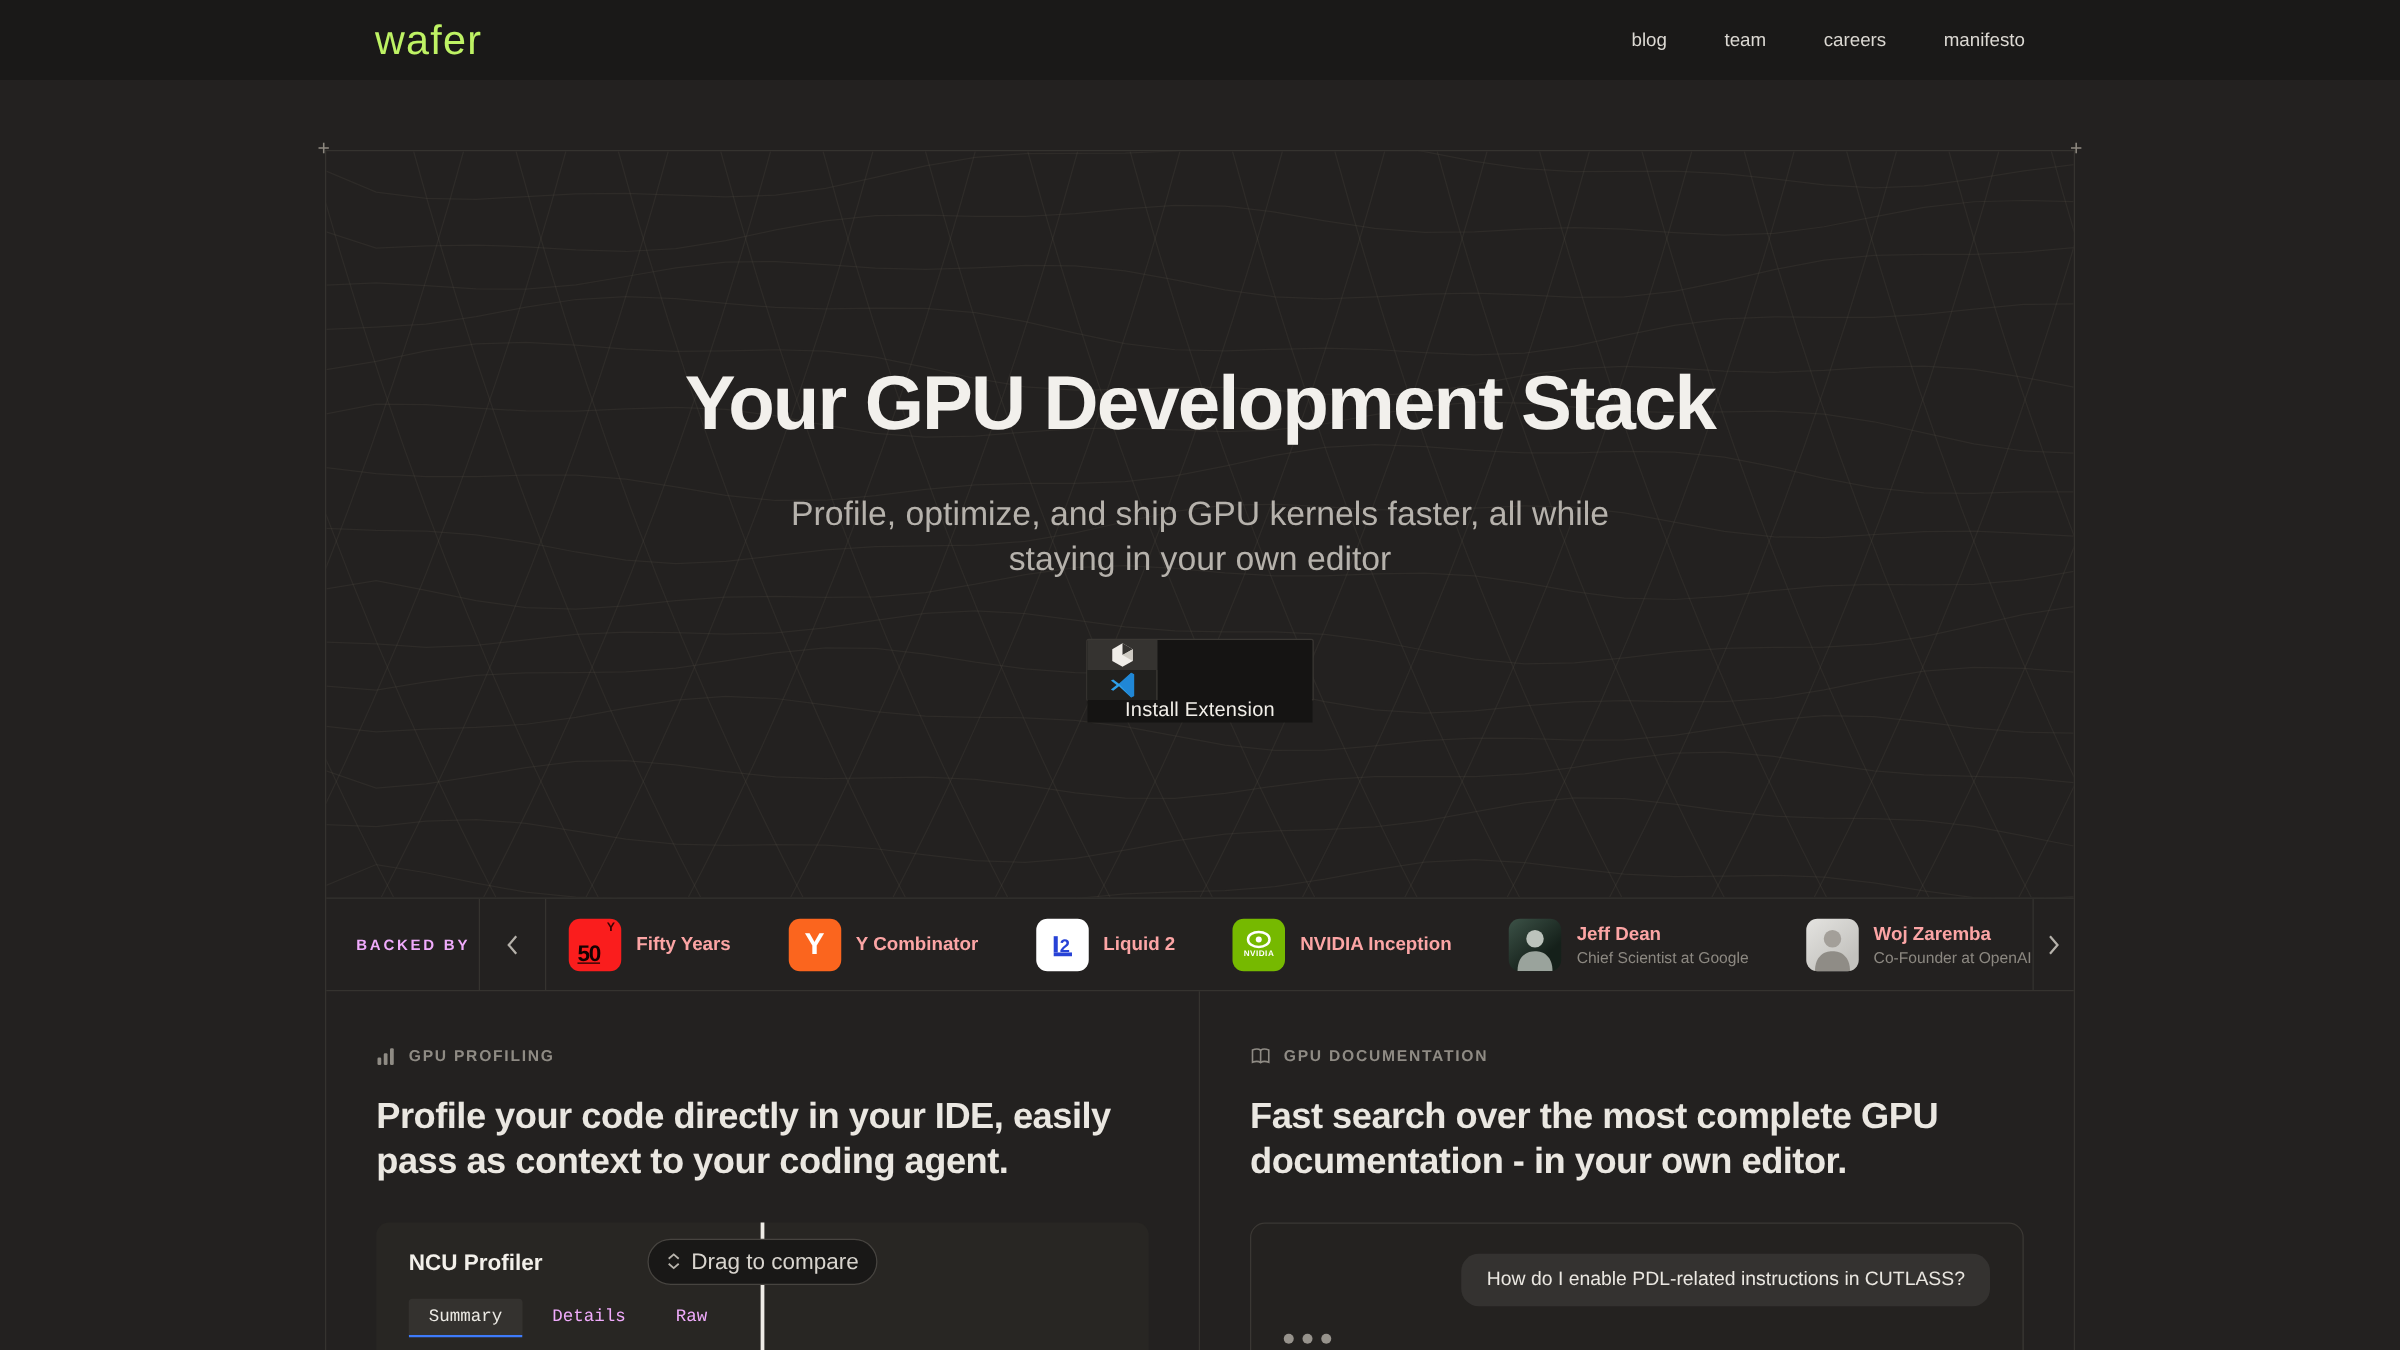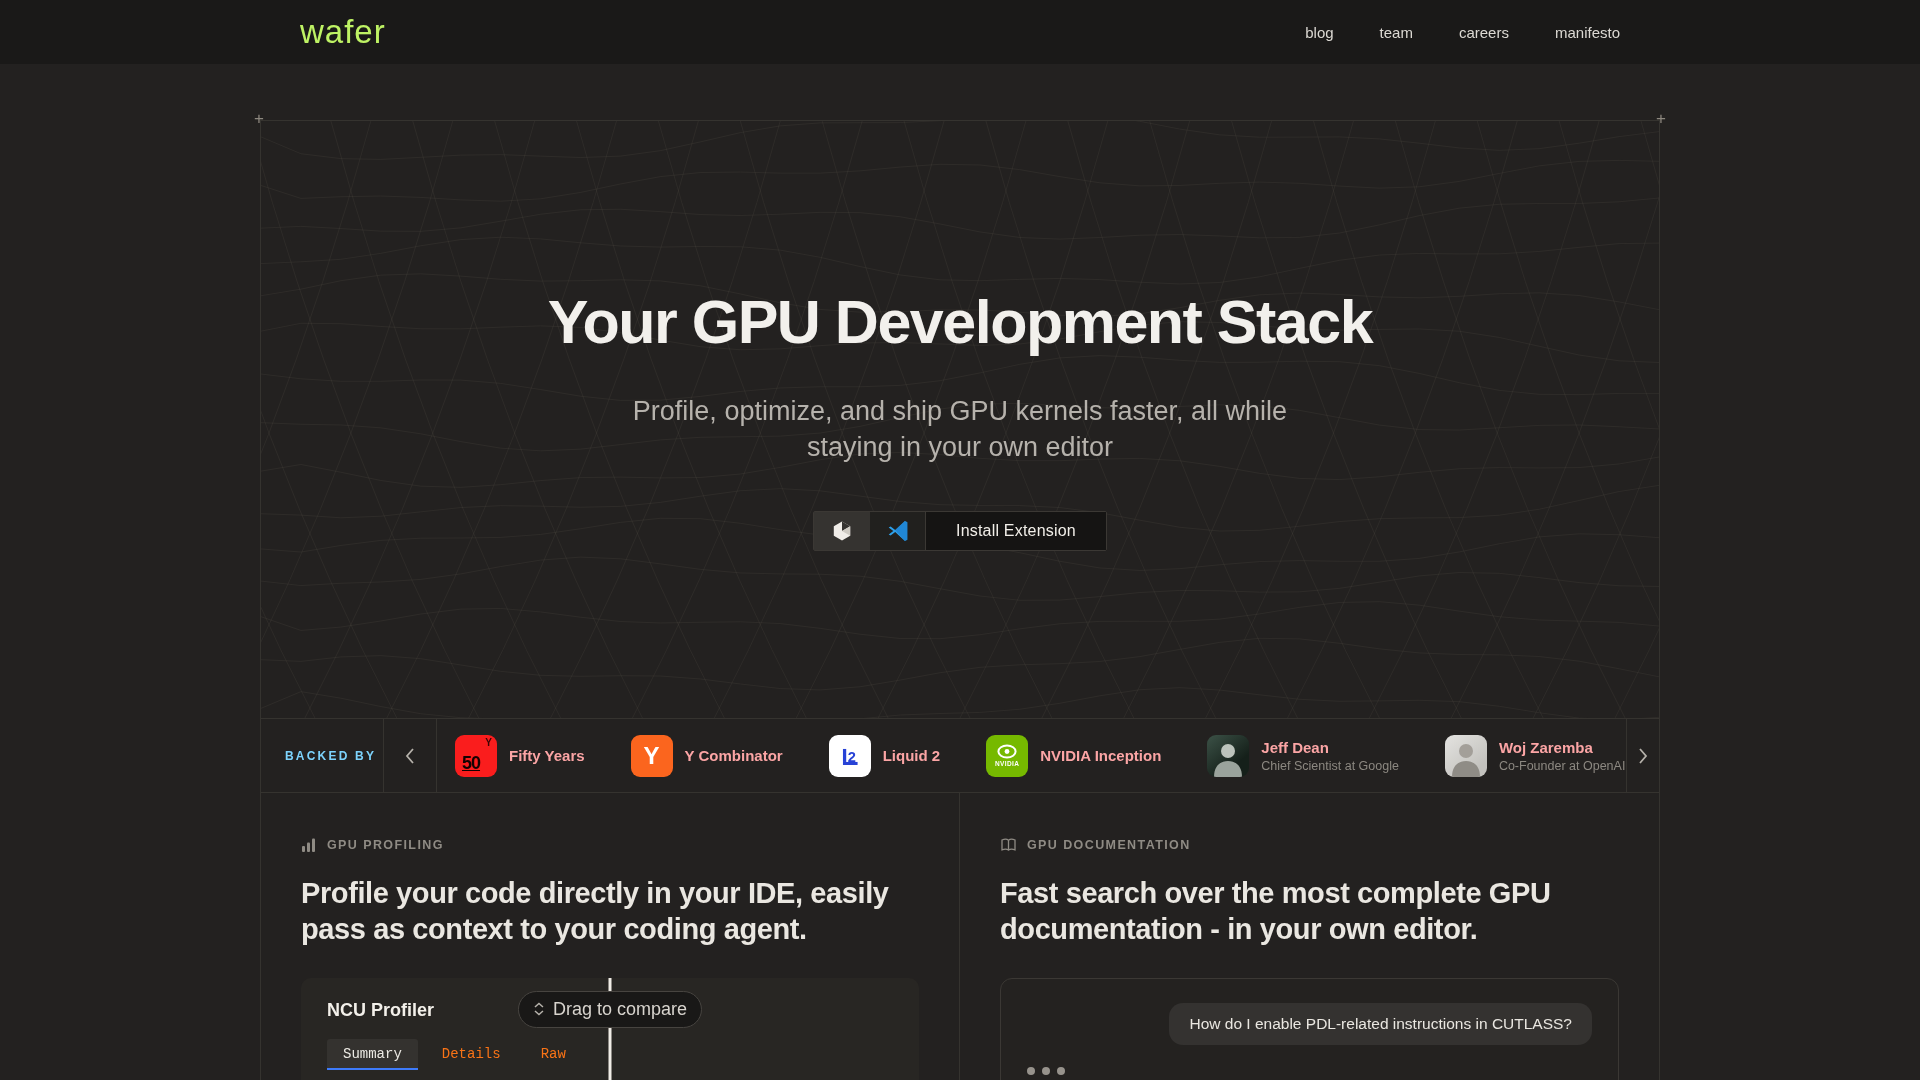--- a/index.html
+++ b/index.html
@@ -26,30 +26,30 @@
   .corner-plus.tl { left:-7px; } .corner-plus.tr { right:-7px; }
 
   
   .hero { position:relative; height:598px; border-top:1px solid #35332f; overflow:hidden; text-align:center; }
   .mesh { position:absolute; inset:0; width:100%; height:100%; }
   .mesh path { stroke:#5a554d; stroke-opacity:.20; fill:none; stroke-width:1; }
   .hero-content { position:relative; z-index:2; }
   .hero h1 { margin:0; padding-top:166px; font-size:61px; font-weight:700; letter-spacing:-1.5px; color:#f2f0ec; }
   .hero .subtitle { margin:36px auto 0; max-width:660px; font-size:27px; line-height:36px; color:#b6b2ac; font-weight:400; }
   .install-row { margin-top:46px; display:flex; justify-content:center; }
-  .install-btn { display:flex; align-items:stretch; height:40px; border:1px solid #3b3834; border-radius:2px; background:#151413; cursor:pointer; }
+  .install-btn { display:flex; align-items:stretch; height:50px; border:1px solid #3b3834; border-radius:2px; background:#151413; cursor:pointer;flex-direction:column; }
   .seg { display:flex; align-items:center; justify-content:center; }
   .seg-cursor { width:56px; background:#353330; }
   .seg-vscode { width:56px; background:#21201e; border-right:1px solid #3b3834; }
   .seg-label { padding:0 30px; font-size:16px; color:#f2efe9; background:#151413; letter-spacing:.2px; }
 
   
   .backed { display:flex; align-items:stretch; height:75px; border-top:1px solid #35332f; border-bottom:1px solid #35332f; }
   .backed-label { width:123px; display:flex; align-items:center; padding-left:24px; font-size:12px; font-weight:700;
-    letter-spacing:2.2px; color:#7dd3fc; border-right:1px solid #35332f; flex:none; }
+    letter-spacing:2.2px; color:#f0abfc; border-right:1px solid #35332f; flex:none; }
   .car-nav { width:53px; display:flex; align-items:center; justify-content:center; cursor:pointer; flex:none; }
   .car-nav.right { width:33px; border-left:1px solid #35332f; }
   .car-nav.left { border-right:1px solid #35332f; }
   .carousel { flex:1; display:flex; align-items:center; gap:46px; overflow:hidden; padding-left:18px; }
   .bitem { display:flex; align-items:center; gap:12px; flex:none; }
   .tile { width:42px; height:42px; border-radius:9px; position:relative; display:flex; flex-direction:column;
     align-items:center; justify-content:center; flex:none; }
   .tile-fy { background:#fa1d1d; }
   .tile-fy .fy-50 { position:absolute; left:7px; bottom:3px; font-size:18px; font-weight:800; color:#140202; letter-spacing:-1px;text-decoration:underline; }
   .tile-fy .fy-y  { position:absolute; right:5px; top:2px; font-size:10px; font-weight:800; color:#3a0404; }
@@ -72,21 +72,21 @@
   .eyebrow { display:flex; align-items:center; gap:10px; color:#8f8b84; font-size:12.5px; font-weight:700; letter-spacing:1.4px; }
   .card h2 { margin:22px 0 0; font-size:29px; line-height:1.25; font-weight:700; color:#eae7e1; letter-spacing:-0.4px; max-width:625px; }
 
   
   .ncu { position:relative; margin-top:30px; height:200px; background:#282623; border-radius:10px 10px 0 0; padding:22px 26px; }
   .ncu-title { font-size:18px; font-weight:700; color:#f3f0ea; }
   .slider-line { position:absolute; left:50%; top:0; width:3px; height:240px; background:#efece6; transform:translateX(-50%); z-index:1; cursor:ew-resize; }
   .drag-pill { position:absolute; left:50%; top:13px; transform:translateX(-50%); z-index:2; display:flex; align-items:center; gap:8px;
     padding:7px 14px; border:1px solid #474440; border-radius:999px; background:#191817; font-size:18px; color:#d8d4ce; cursor:grab; white-space:nowrap; }
   .tabs { margin-top:18px; display:flex; gap:8px;font-family:Liberation Mono, monospace; }
-  .tab { padding:7px 16px 6px; font-size:14px; color:#f97316; cursor:pointer; }
+  .tab { padding:7px 16px 6px; font-size:14px; color:#f0abfc; cursor:pointer; }
   .tab.active { background:#34322f; color:#eceae4; border-bottom:2px solid #3e7bfa; border-radius:3px 3px 0 0; }
 
   
   .chatpanel { margin-top:30px; height:200px; background:#242220; border:1px solid #3b3834; border-radius:12px;
     padding:24px 26px; display:flex; flex-direction:column; }
   .bubble { align-self:flex-end; background:#343230; border-radius:14px; padding:12px 20px; font-size:15.5px; color:#eae7e1; max-width:470px; }
   .dots { margin-top:22px; display:flex; gap:7px; align-items:center; }
   .dot { width:8px; height:8px; border-radius:50%; background:#97938c; }
 </style>
 </head>

